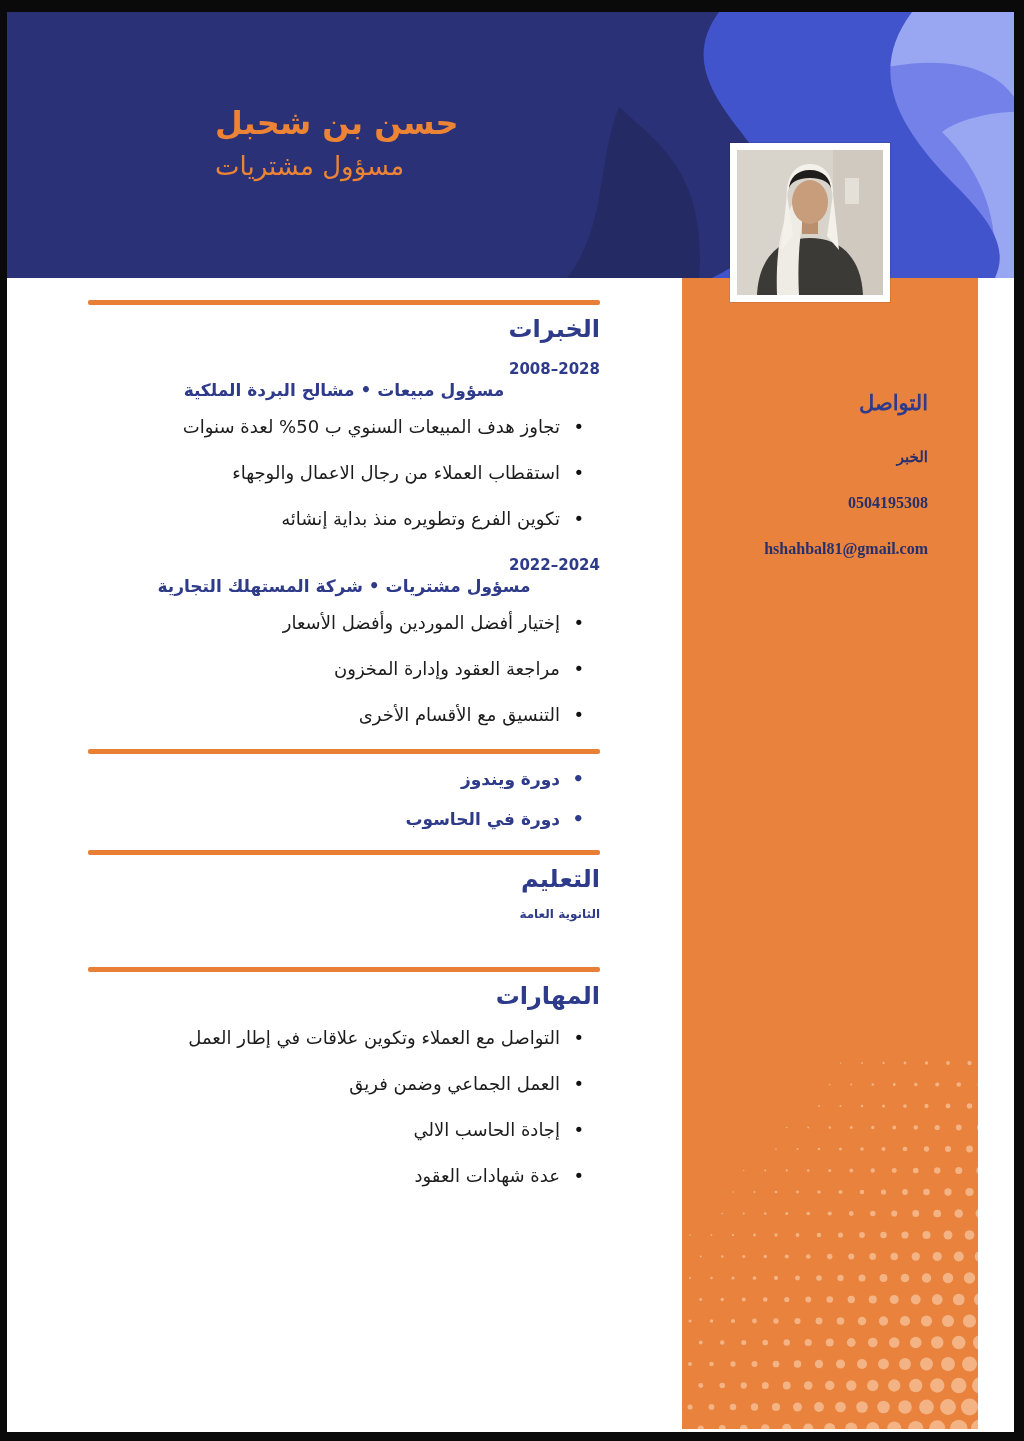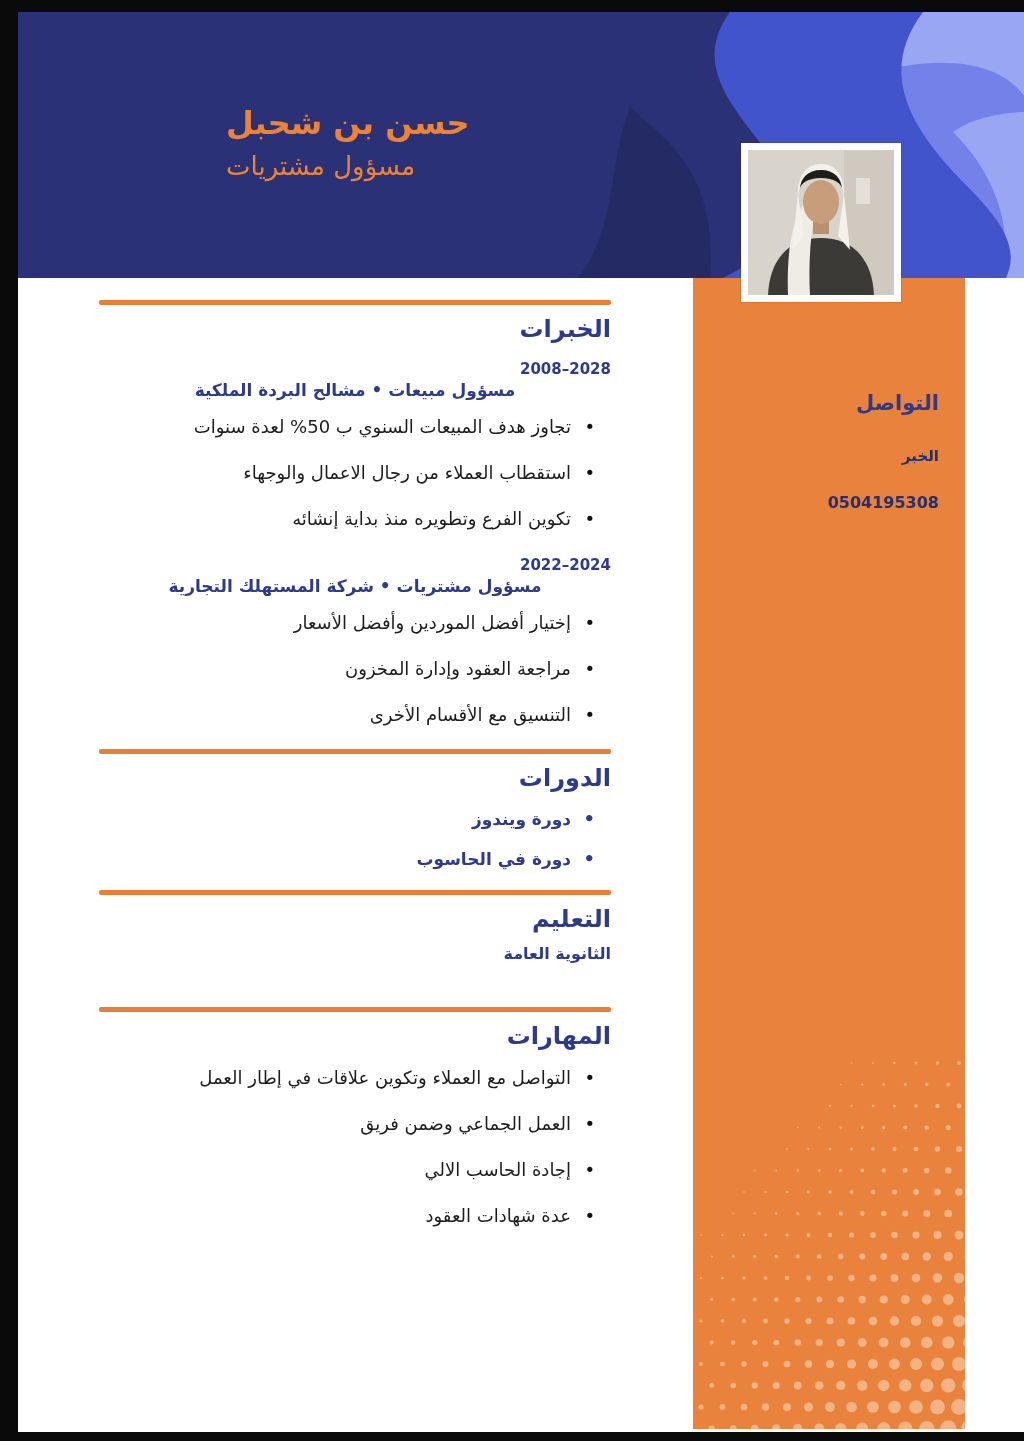--- a/index.html
+++ b/index.html
@@ -3,21 +3,21 @@
 <meta charset="utf-8">
 <style>
   html,body{margin:0;padding:0;}
   body{
     width:1024px;height:1441px;
     background:#0a0a0a;
     font-family:"DejaVu Sans","Liberation Sans",sans-serif;
     position:relative;overflow:hidden;
   }
   .page{
-    position:absolute;left:18px;top:12px;width:1007px;height:1420px;
+    position:absolute;left:7px;top:12px;width:1007px;height:1420px;
     background:#ffffff;overflow:hidden;
   }
   
   .header{
     position:absolute;left:0;top:0;width:1007px;height:266px;
     background:var(--navy_header,#2a3176);overflow:hidden;
   }
   .header svg{position:absolute;left:0;top:0;}
   .name-block{
     position:absolute;left:208px;top:88px;width:360px;
@@ -33,22 +33,22 @@
   }
   
   .photo{
     position:absolute;left:723px;top:131px;width:160px;height:159px;
     background:#ffffff;box-sizing:border-box;border:7px solid #ffffff;
     z-index:5;box-shadow:0 0 0 1px rgba(0,0,0,.08);
   }
   .photo svg{display:block;width:146px;height:145px;}
   
   .sidebar{
-    position:absolute;left:675px;top:266px;width:272px;height:1151px;
-    background:var(--sidebar_orange,#e8823c);overflow:hidden;
+    position:absolute;left:675px;top:266px;width:296px;height:1151px;
+    background:var(--sidebar_orange,#e8823c);overflow:hidden;font-family:Liberation Serif, serif;
   }
   .contact{
     position:absolute;left:0;top:113px;width:332px;
     direction:rtl;box-sizing:border-box;padding:0 86px 0 13px;
   }
   .contact-heading{
     font-size:21px;font-weight:bold;color:var(--heading_navy,#2e3a8a);
     text-align:right;margin-bottom:24px;
   }
   .contact-row{
@@ -98,21 +98,21 @@
     content:"•";position:absolute;right:2px;top:0;
     font-size:18px;color:#111;
   }
   ul.bullets.navy li{
     font-size:17px;line-height:22px;font-weight:bold;
     color:var(--heading_navy,#2e3a8a);margin-bottom:18px;
   }
   ul.bullets.navy li::before{color:var(--heading_navy,#2e3a8a);}
   .job2 .job-dates{margin-top:24px;}
   .edu-item{
-    margin-top:8px;font-size:16px;line-height:22px;font-weight:bold;
+    margin-top:8px;font-size:12px;line-height:22px;font-weight:bold;
     color:var(--heading_navy,#2e3a8a);text-align:right;
   }
 </style>
 </head>
 <body>
 
 <div class="page">
 
   <div class="header">
     <svg width="1007" height="266" viewBox="0 0 1007 266">
@@ -415,20 +415,24 @@
       <div class="contact-row">
         <span class="contact-text">الخبر</span>
 
       </div>
 
       <div class="contact-row">
         <span class="contact-text ltr">0504195308</span>
 
       </div>
 
+      <div class="contact-row">
+        <span class="contact-text ltr">hshahbal81@gmail.com</span>
+
+      </div>
     </div>
   </div>
 
   <div class="main">
 
     <div class="divider d1"></div>
     <h2 class="section-heading">الخبرات</h2>
 
     <div class="job job1">
       <div class="job-dates"><span class="ltr">2008–2028</span></div>
@@ -444,21 +448,20 @@
       <div class="job-dates"><span class="ltr">2022–2024</span></div>
       <div class="job-title">مسؤول مشتريات  •  شركة المستهلك التجارية</div>
       <ul class="bullets">
         <li>إختيار أفضل الموردين وأفضل الأسعار</li>
         <li>مراجعة العقود وإدارة المخزون</li>
         <li>التنسيق مع الأقسام الأخرى</li>
       </ul>
     </div>
 
     <div class="divider d2"></div>
-    <h2 class="section-heading">الدورات</h2>
     <ul class="bullets navy">
       <li>دورة ويندوز</li>
       <li>دورة في الحاسوب</li>
     </ul>
 
     <div class="divider d3"></div>
     <h2 class="section-heading">التعليم</h2>
     <div class="edu-item">الثانوية العامة</div>
 
     <div class="divider d4"></div>

